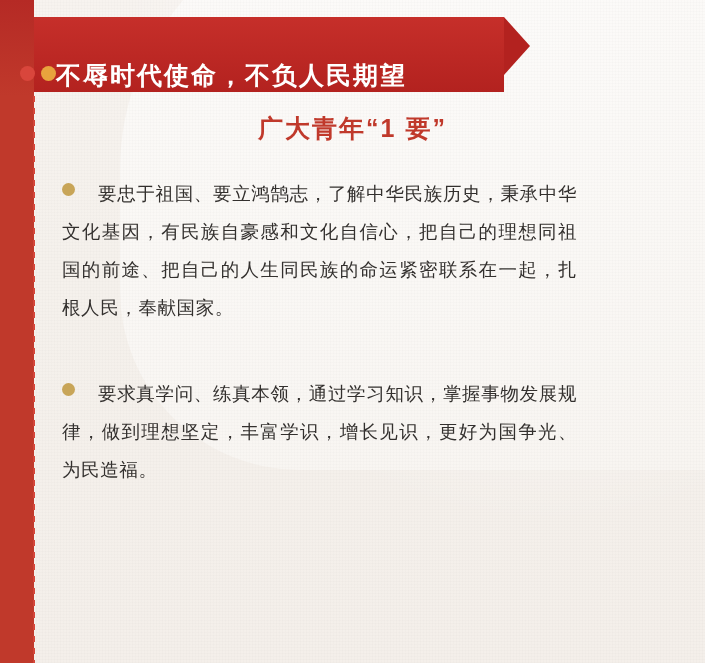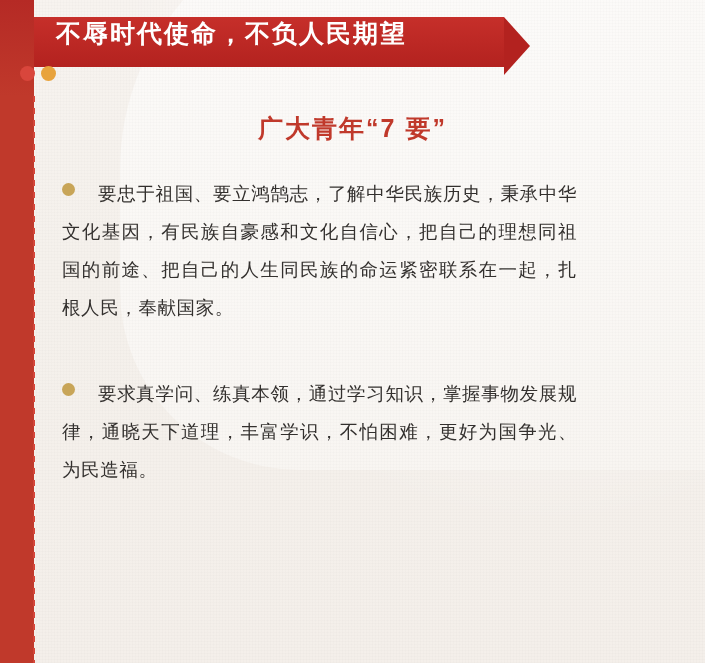--- a/index.html
+++ b/index.html
@@ -73,24 +73,24 @@
     background-image: linear-gradient(180deg, #d4463a 0 6px, rgba(0,0,0,0) 6px 12px);
     background-size: 2px 12px;
   }
 
   
   #ribbon {
     position: absolute;
     left: 34px;
     top: 17px;
     width: 470px;
-    height: 50px;
+    height: 75px;
     background: linear-gradient(180deg, #c62f2a 0%, #b3221f 100%);
     display: flex;
-    align-items: flex-start;
+    align-items: flex-end;
   }
   #ribbon-notch {
     position: absolute;
     left: 504px;
     top: 17px;
     width: 0;
     height: 0;
     border-top: 29px solid transparent;
     border-bottom: 29px solid transparent;
     border-left: 26px solid #b3221f;
@@ -180,29 +180,29 @@
   <div id="ribbon">
     <div id="ribbon-title">不辱时代使命，不负人民期望</div>
   </div>
   <div id="ribbon-notch"></div>
 
   <div id="deco-dots">
     <span class="deco-dot red"></span>
     <span class="deco-dot gold"></span>
   </div>
 
-  <div id="section-heading">广大青年“7 要”</div>
+  <div id="section-heading">广大青年“1 要”</div>
 
   <div id="content">
 
     <div class="para">
       <span class="bullet"></span>
       <div class="para-text">要忠于祖国、要立鸿鹄志，了解中华民族历史，秉承中华文化基因，有民族自豪感和文化自信心，把自己的理想同祖国的前途、把自己的人生同民族的命运紧密联系在一起，扎根人民，奉献国家。</div>
     </div>
 
 
     <div class="para">
       <span class="bullet"></span>
-      <div class="para-text">要求真学问、练真本领，通过学习知识，掌握事物发展规律，通晓天下道理，丰富学识，不怕困难，更好为国争光、为民造福。</div>
+      <div class="para-text">要求真学问、练真本领，通过学习知识，掌握事物发展规律，做到理想坚定，丰富学识，增长见识，更好为国争光、为民造福。</div>
     </div>
 
   </div>
 </div>
 
 </body></html>

